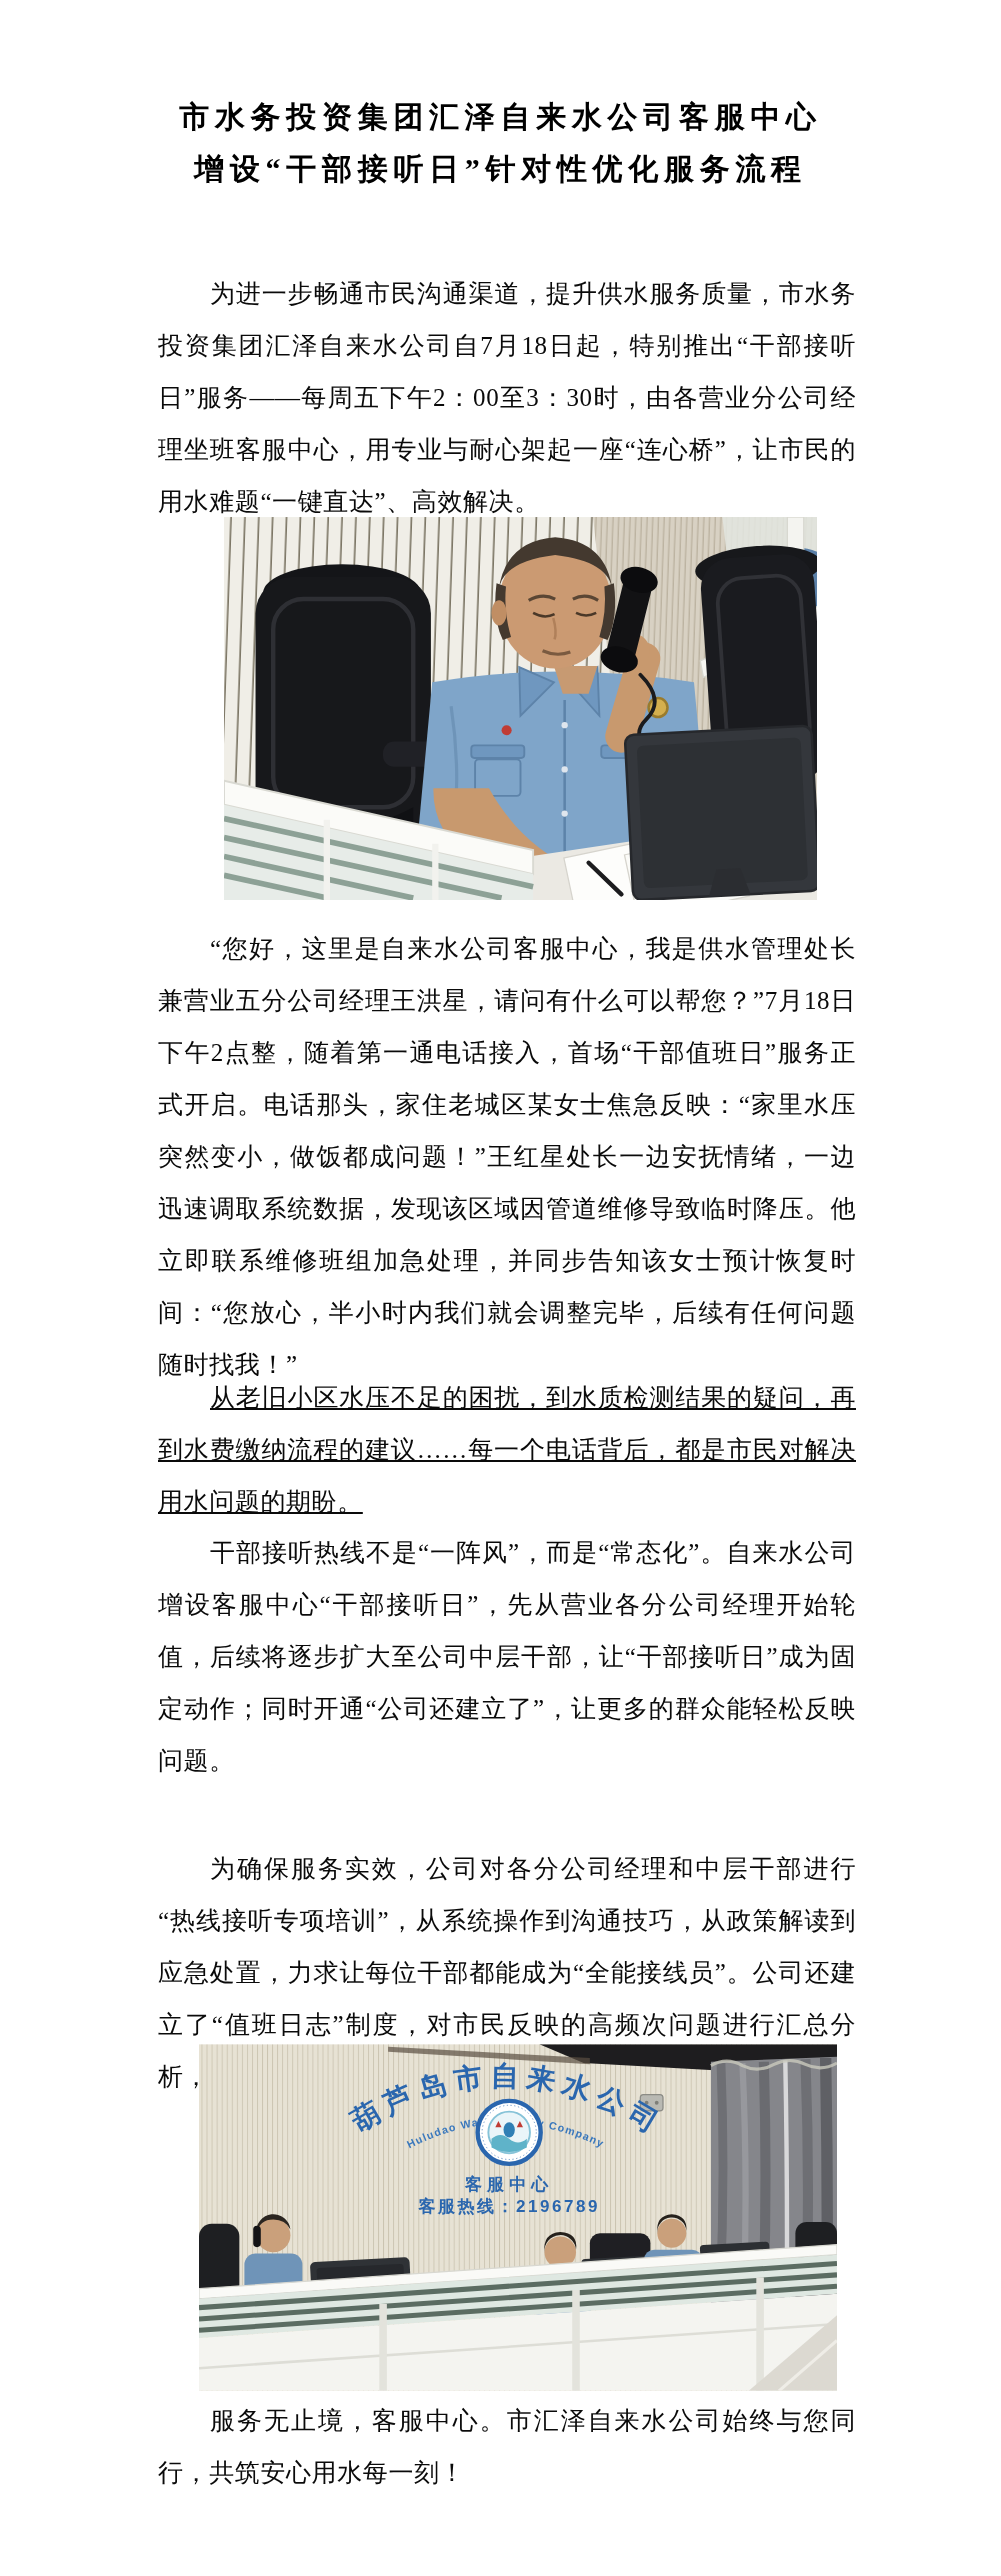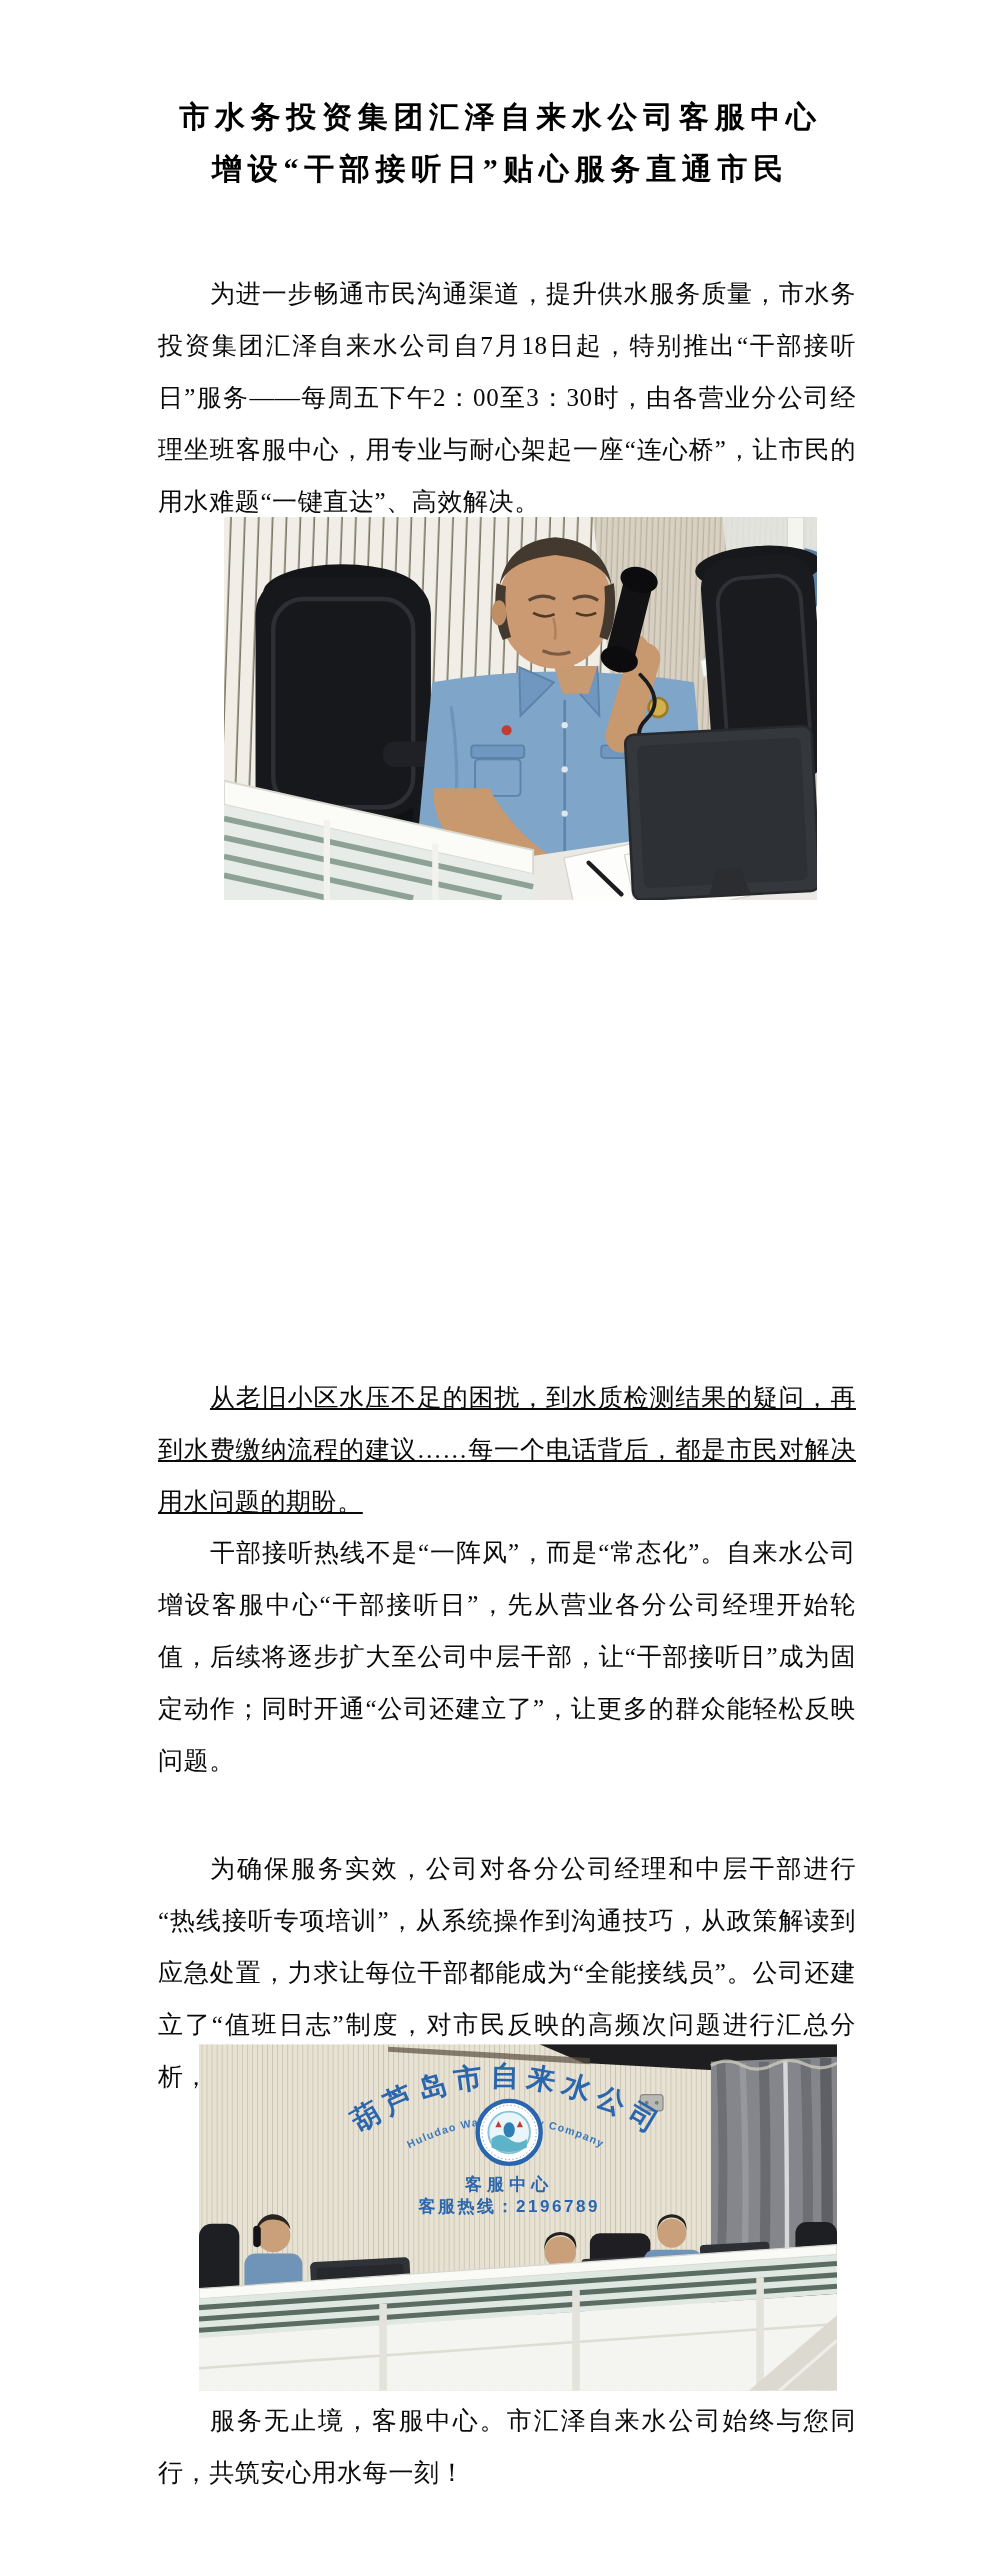--- a/index.html
+++ b/index.html
@@ -47,21 +47,21 @@
   .fig2{top:2044px;left:199px;width:638px;height:347px;}
   .fig svg{display:block;}
 </style>
 </head>
 <body>
 
 <div class="page">
 
   <h1 class="article-title">
     <span class="t-line">市水务投资集团汇泽自来水公司客服中心</span>
-    <span class="t-line">增设“干部接听日”贴心服务直通市民</span>
+    <span class="t-line">增设“干部接听日”针对性优化服务流程</span>
   </h1>
 
   <p class="body-p p1">为进一步畅通市民沟通渠道，提升供水服务质量，市水务投资集团汇泽自来水公司自7月18日起，特别推出“干部接听日”服务——每周五下午2：00至3：30时，由各营业分公司经理坐班客服中心，用专业与耐心架起一座“连心桥”，让市民的用水难题“一键直达”、高效解决。</p>
 
   <figure class="fig fig1">
     <svg width="593" height="383" viewBox="0 0 940 607" xmlns="http://www.w3.org/2000/svg">
       <defs>
         <pattern id="wallA" width="22" height="12" patternUnits="userSpaceOnUse" patternTransform="skewX(-2)">
           <rect width="22" height="12" fill="#f0eee7"></rect>
           <rect x="10" width="2.5" height="12" fill="#77715f"></rect>
@@ -168,20 +168,21 @@
           <line x1="0" y1="508" x2="440" y2="604"></line>
           <line x1="0" y1="538" x2="300" y2="604"></line>
           <line x1="0" y1="568" x2="160" y2="603"></line>
         </g>
         <rect x="158" y="480" width="10" height="127" fill="#f2f2ee"></rect>
         <rect x="330" y="518" width="10" height="89" fill="#f2f2ee"></rect>
       </g>
     </svg>
   </figure>
 
+  <p class="body-p p2">“您好，这里是自来水公司客服中心，我是供水管理处长兼营业五分公司经理王洪星，请问有什么可以帮您？”7月18日下午2点整，随着第一通电话接入，首场“干部值班日”服务正式开启。电话那头，家住老城区某女士焦急反映：“家里水压突然变小，做饭都成问题！”王红星处长一边安抚情绪，一边迅速调取系统数据，发现该区域因管道维修导致临时降压。他立即联系维修班组加急处理，并同步告知该女士预计恢复时间：“您放心，半小时内我们就会调整完毕，后续有任何问题随时找我！”</p>
   <p class="body-p p3">从老旧小区水压不足的困扰，到水质检测结果的疑问，再到水费缴纳流程的建议……每一个电话背后，都是市民对解决用水问题的期盼。</p>
   <p class="body-p p4">干部接听热线不是“一阵风”，而是“常态化”。自来水公司增设客服中心“干部接听日”，先从营业各分公司经理开始轮值，后续将逐步扩大至公司中层干部，让“干部接听日”成为固定动作；同时开通“公司还建立了”，让更多的群众能轻松反映问题。</p>
   <p class="body-p p5">为确保服务实效，公司对各分公司经理和中层干部进行“热线接听专项培训”，从系统操作到沟通技巧，从政策解读到应急处置，力求让每位干部都能成为“全能接线员”。公司还建立了“值班日志”制度，对市民反映的高频次问题进行汇总分析，针对性优化服务流程。</p>
 
   <figure class="fig fig2">
     <svg width="638" height="347" viewBox="0 0 1012 550" xmlns="http://www.w3.org/2000/svg">
       <defs>
         <pattern id="wallC" width="8" height="12" patternUnits="userSpaceOnUse">
           <rect width="8" height="12" fill="#e7e2d4"></rect>
           <rect x="4" width="1.4" height="12" fill="#cbc4b1"></rect>

